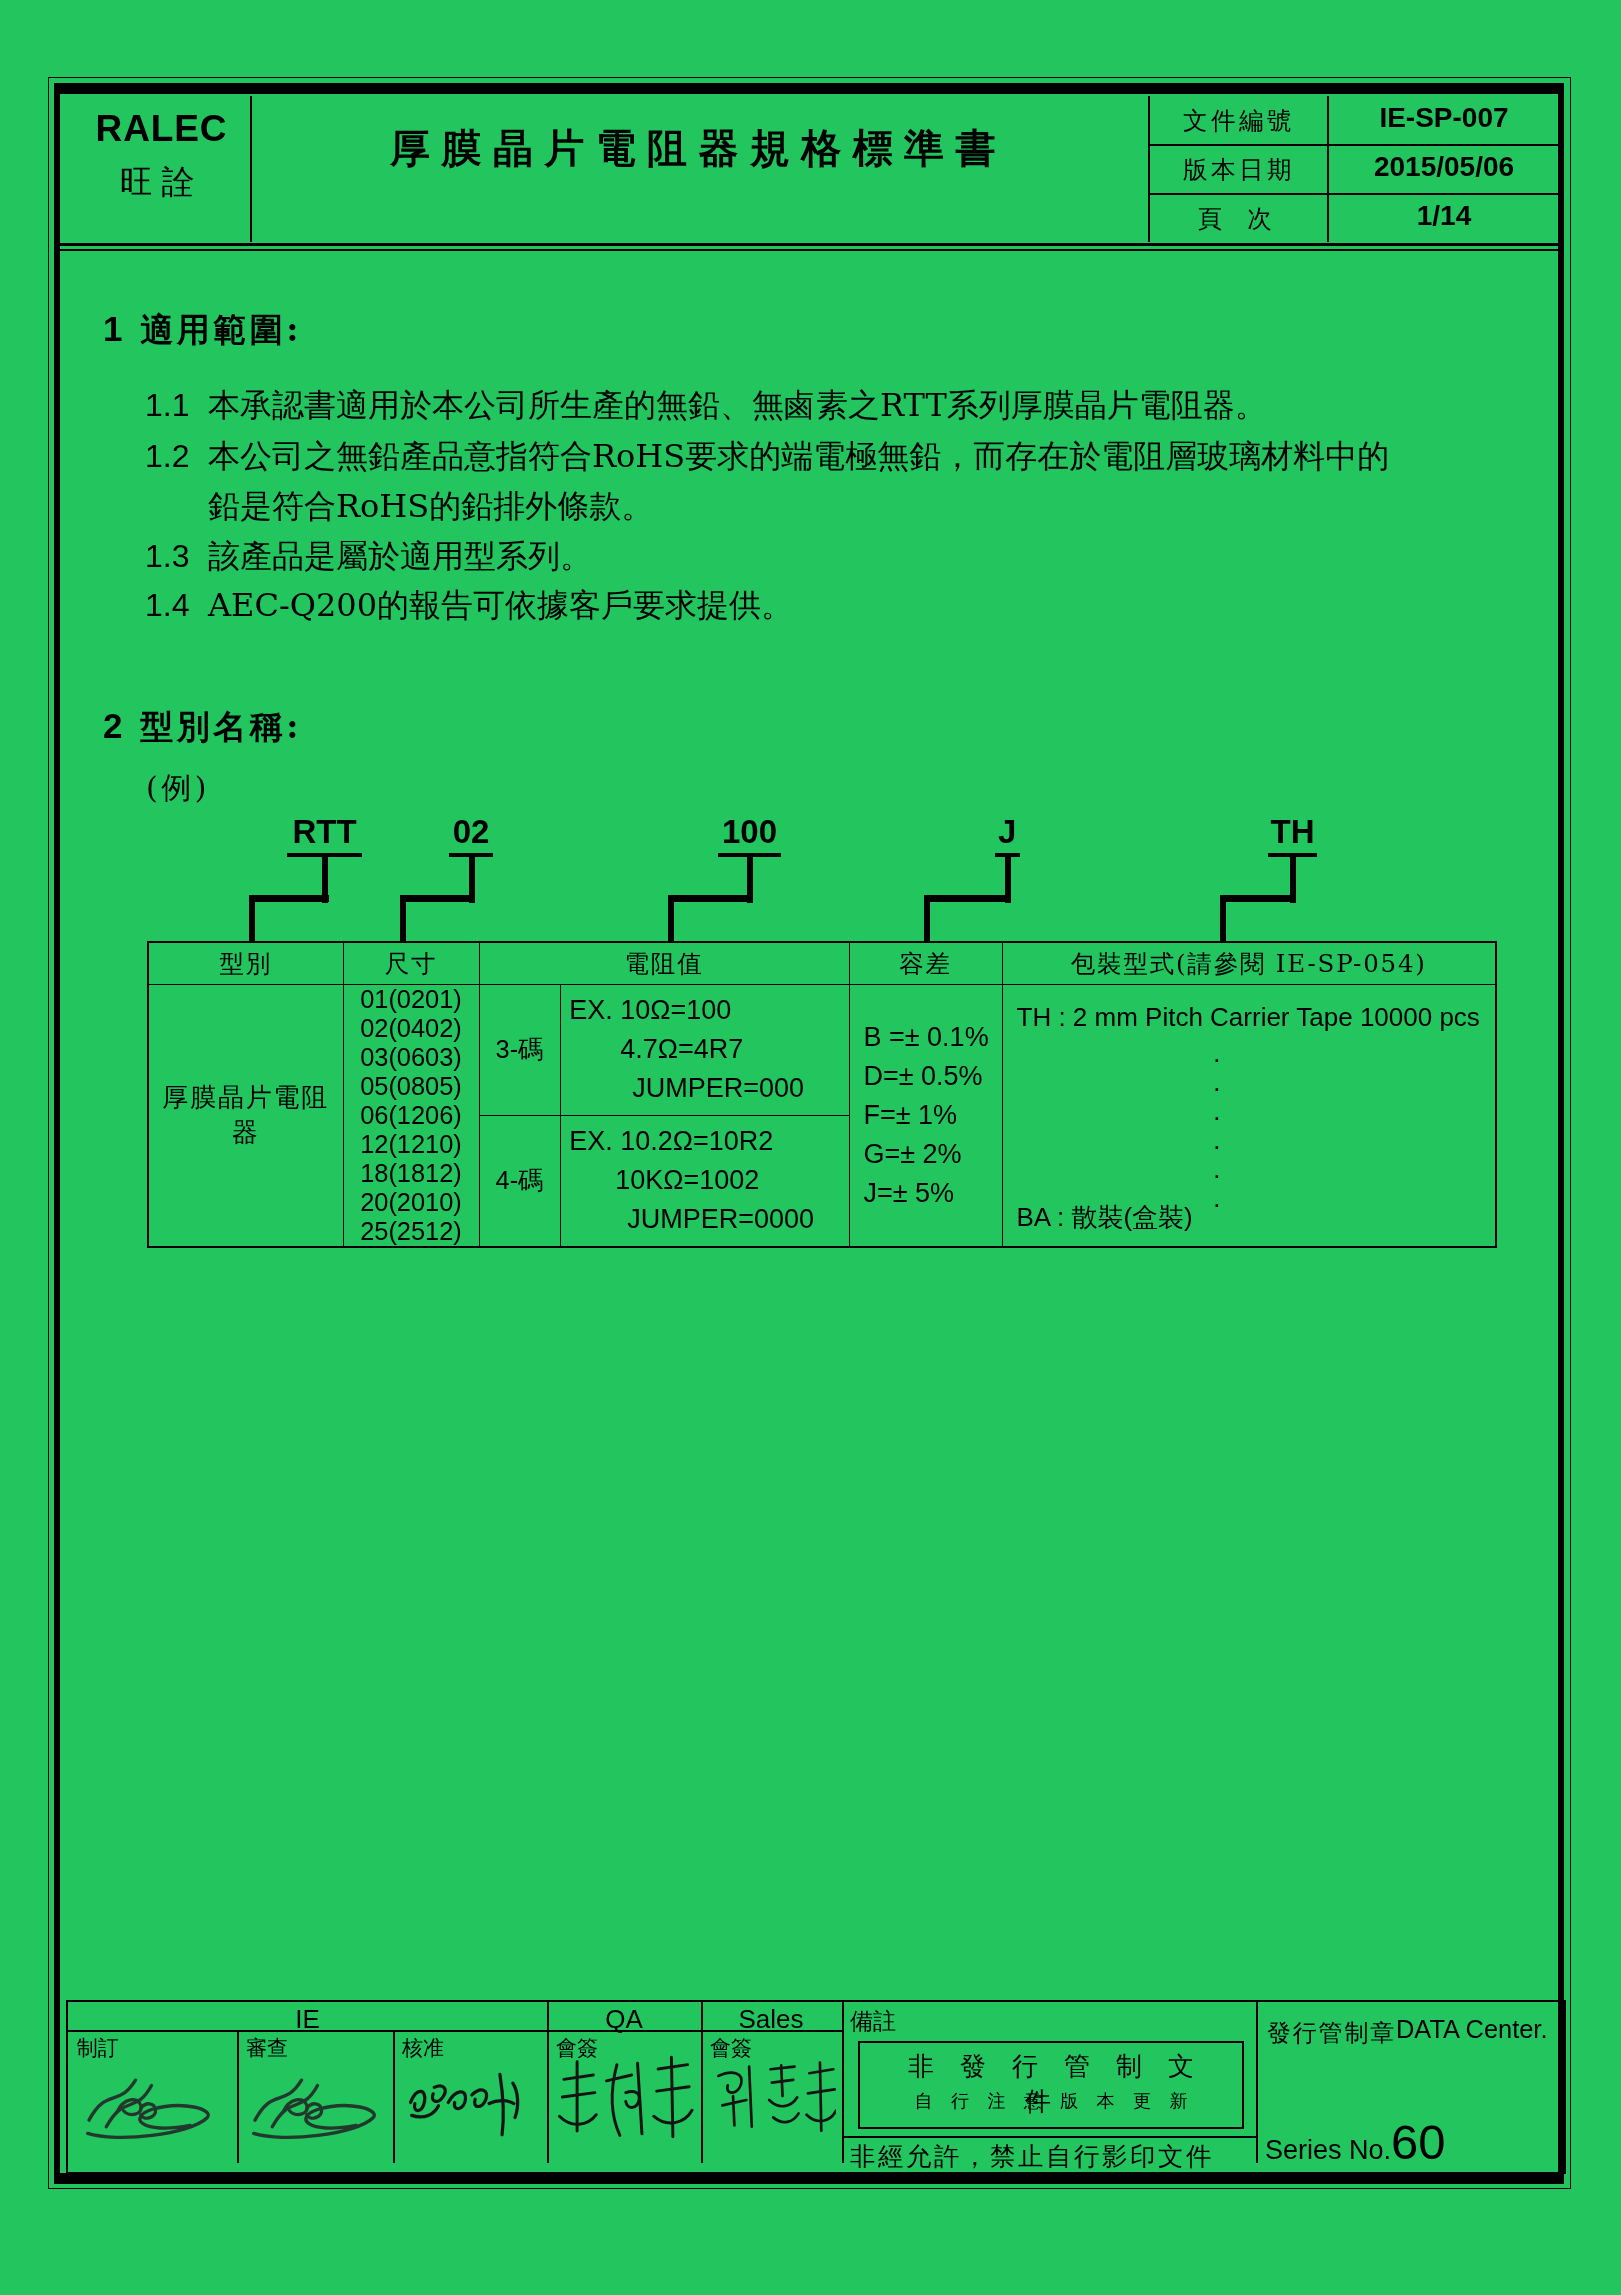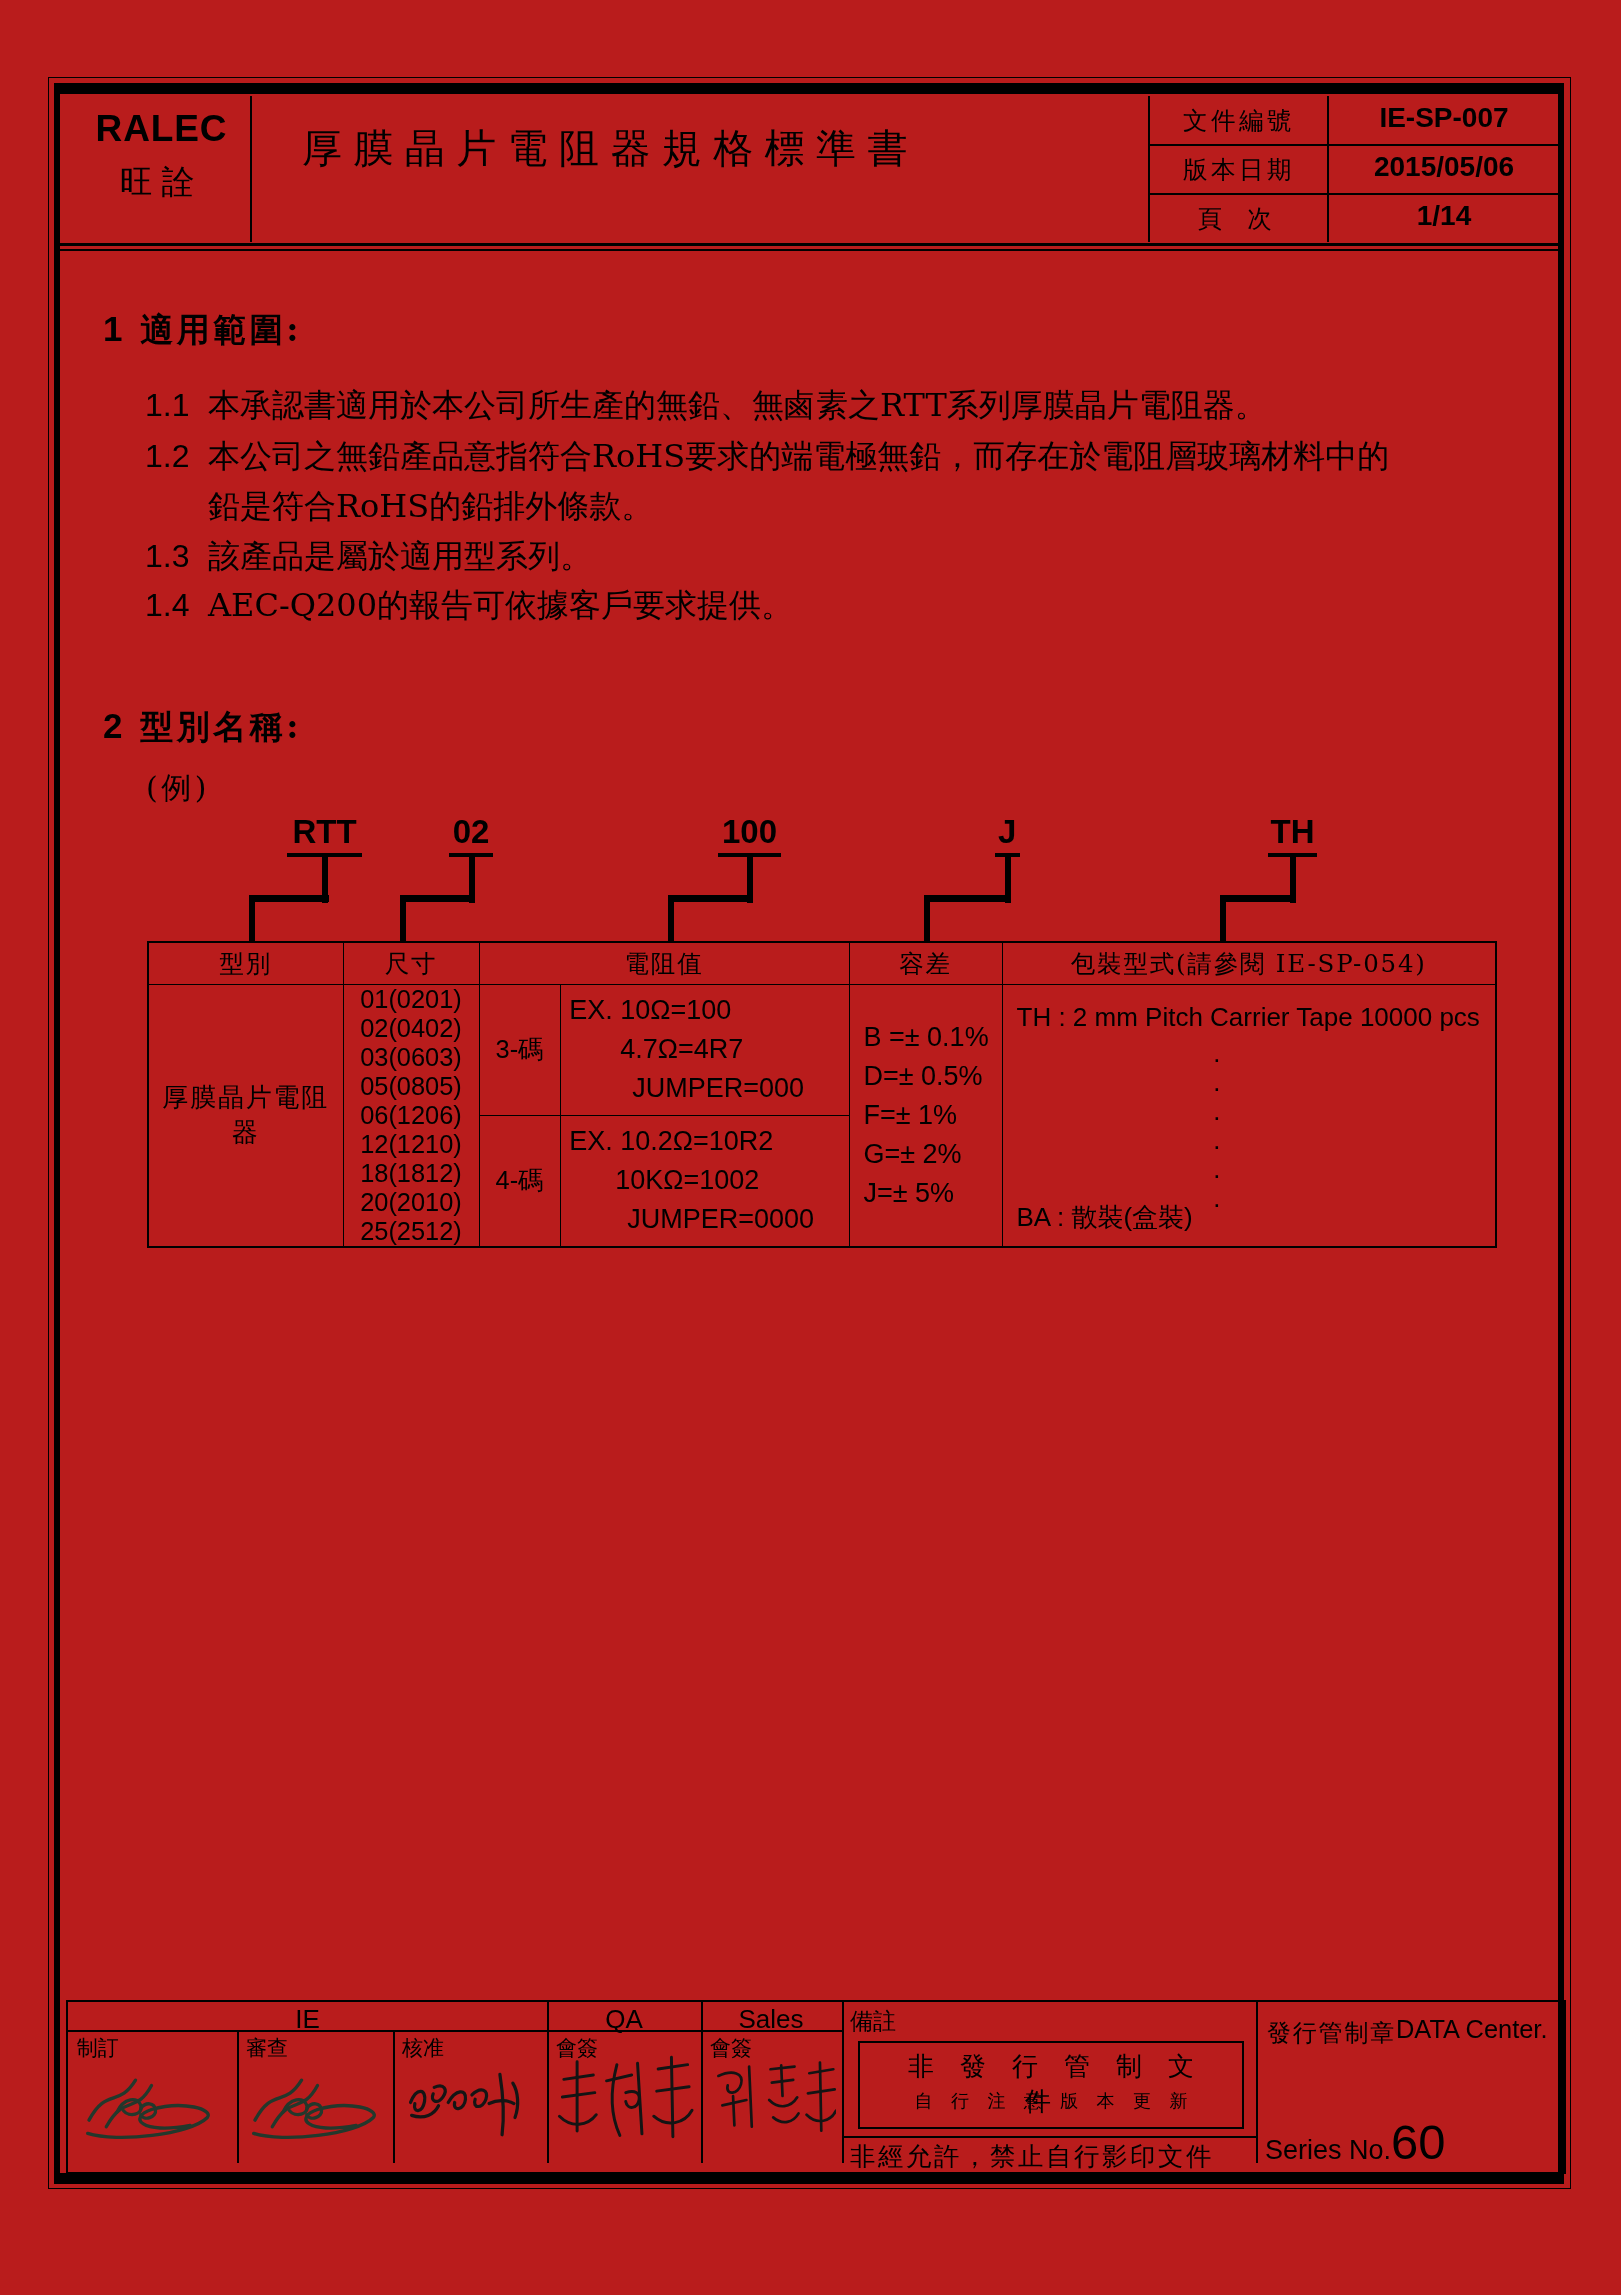--- a/index.html
+++ b/index.html
@@ -1,35 +1,35 @@
 <!DOCTYPE html>
 <html style="font-size:14px"><head>
 <meta charset="utf-8">
 <style>
   * { box-sizing: border-box; margin: 0; padding: 0; }
   html,body { background:#9a9a9a; }
   .page {
     position: relative; width: 1622px; height: 2295px;
-    background: #b91c1c; color:#000;
+    background: #22c55e; color:#000;
     font-family: "Liberation Sans", sans-serif;
     overflow: hidden; margin: 0 auto;
   }
   .abs { position: absolute; }
   .hand { font-family: "DejaVu Serif", serif; }
   .lat  { font-family: "Liberation Sans", sans-serif; }
   .line { background:#000; }
 
   
   .f-outer { left:48px; top:77px; width:1523px; height:2112px; border:1.8px solid #000; }
   .f-inner { left:54px; top:83px; width:1510px; height:2101px; border:solid #000; border-width:11.4px 6.1px 11.4px 6.1px; }
 
   
   .logo1 { left:74px; top:108px; width:175px; font-size:37px; font-weight:bold; text-align:center; letter-spacing:0.9px; }
   .logo2 { left:74px; top:160px; width:175px; font-size:33px; text-align:center; letter-spacing:8.8px; }
-  .title { left:302px; top:121px; width:793px; font-size:40px; letter-spacing:11.4px; text-align:left; }
+  .title { left:302px; top:121px; width:793px; font-size:40px; letter-spacing:11.4px; text-align:center;font-weight:bold; }
   .vline-logo { left:250px; top:96px; width:1.8px; height:146px; }
   .hdr-bot1 { left:60px; top:243px; width:1498px; height:2.6px; }
   .hdr-bot2 { left:60px; top:249px; width:1498px; height:1.8px; }
   .info-left { left:1148px; top:96px; width:1.8px; height:146px; }
   .info-mid  { left:1327px; top:96px; width:1.8px; height:146px; }
   .info-r1 { left:1148px; top:144px; width:411px; height:1.8px; }
   .info-r2 { left:1148px; top:193px; width:411px; height:1.8px; }
   .info-label { left:1150px; width:178px; font-size:24.5px; text-align:center; letter-spacing:3.5px; }
   .info-value { left:1329px; width:230px; font-size:28px; font-weight:bold; text-align:center; }
 

